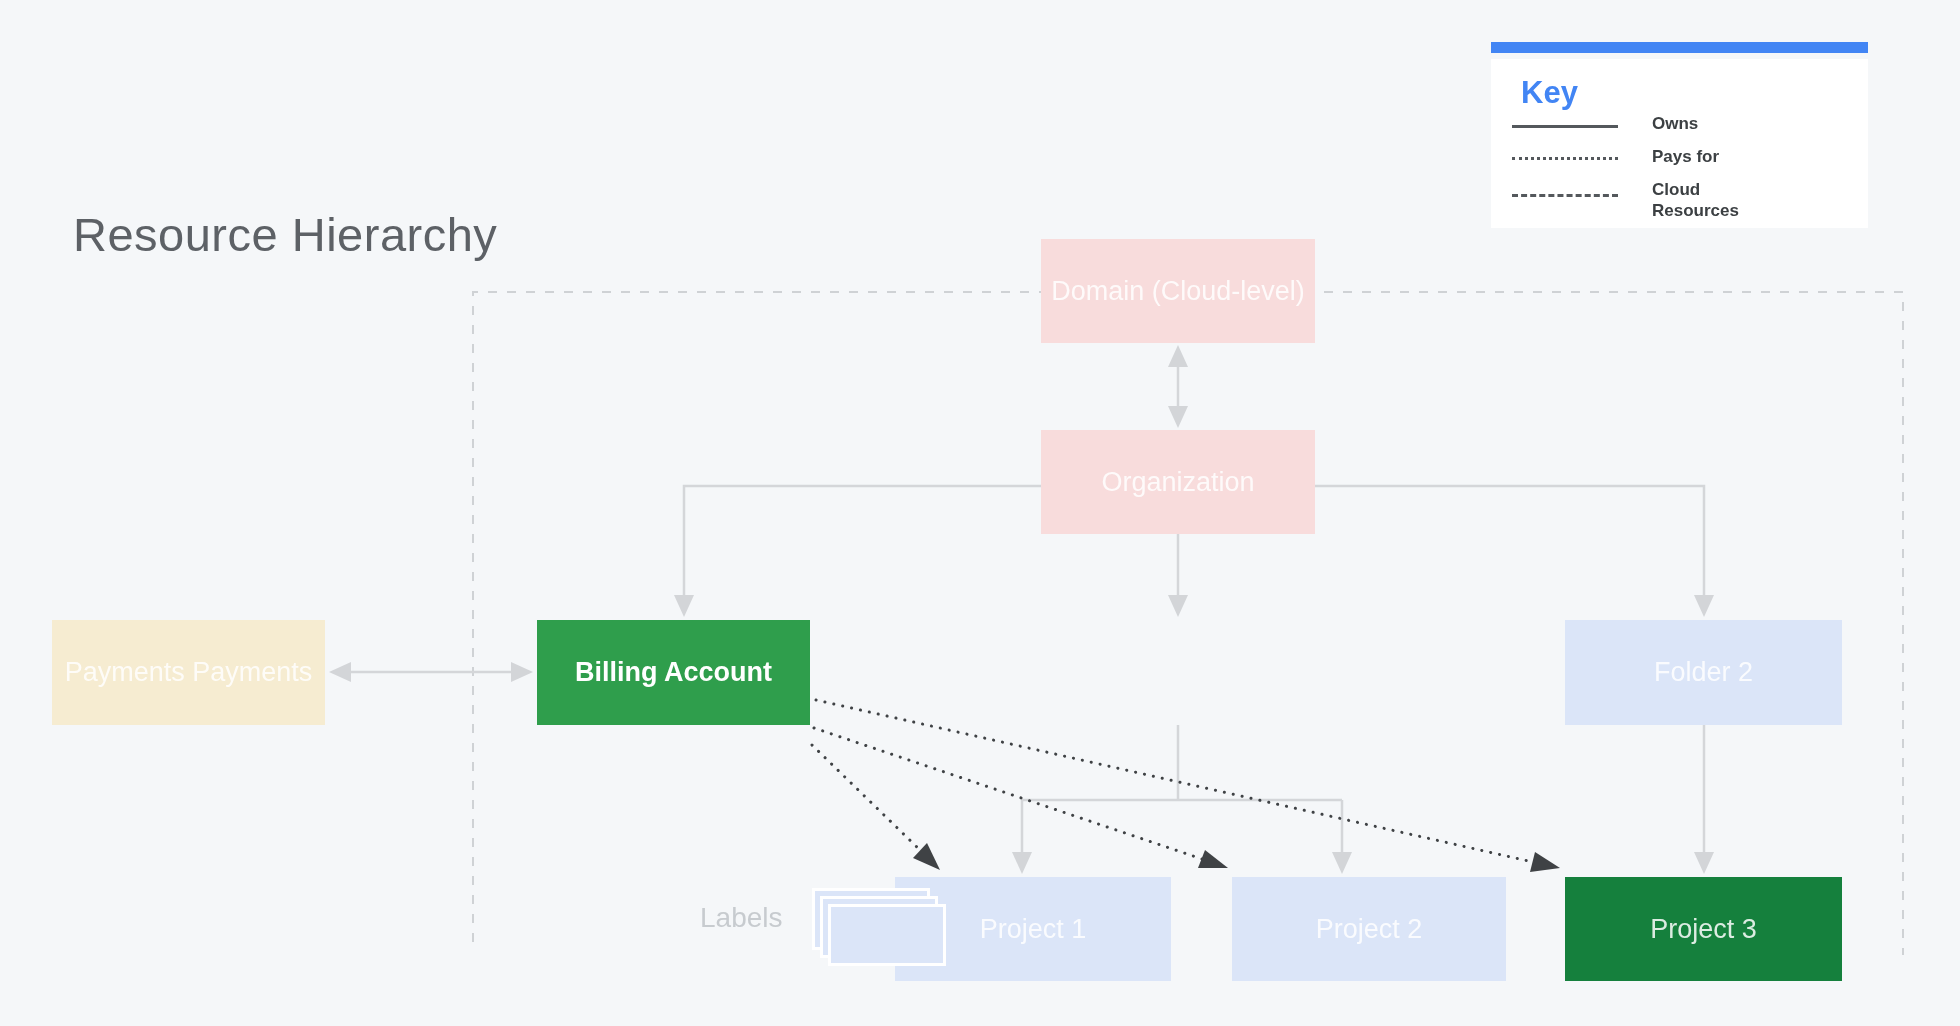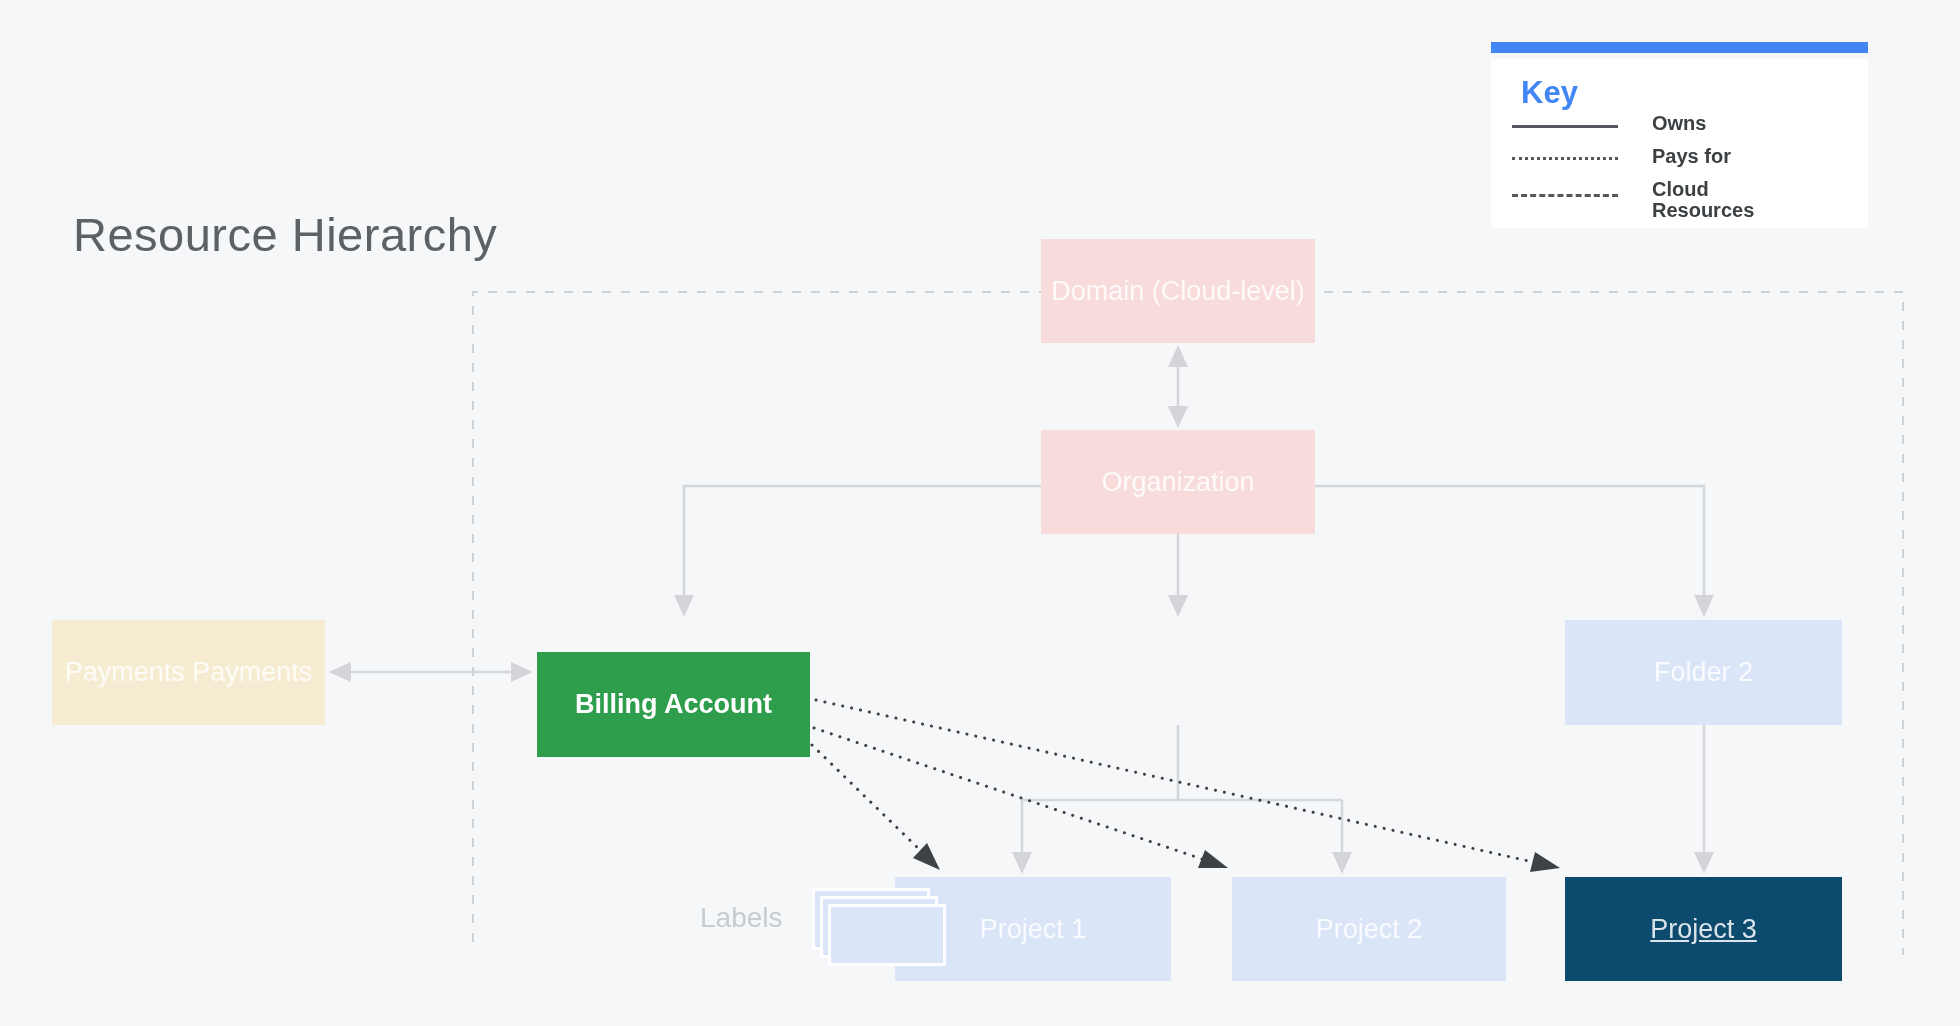--- a/index.html
+++ b/index.html
@@ -12,42 +12,42 @@
   svg.layer{position:absolute;left:0;top:0;}
   #connector-layer{z-index:1;}
   #paysfor-layer{z-index:3;}
 
   .node{position:absolute;display:flex;align-items:center;justify-content:center;
         font-size:27px;color:rgba(255,255,255,.85);z-index:2;text-align:center;}
   #node-domain       {left:1041px;top:239px;width:274px;height:104px;background:#f8dcdc;}
   #node-organization {left:1041px;top:430px;width:274px;height:104px;background:#f8dcdc;}
   #node-payments     {left:52px;  top:620px;width:273px;height:105px;background:#f6ecd1;}
   #node-billing      {left:537px; top:620px;width:273px;height:105px;background:#2f9e4c;
-                      color:#ffffff;font-weight:700;margin-top:32px;}
+                      color:#ffffff;font-weight:700;}
   #node-folder1      {left:1041px;top:620px;width:274px;height:105px;background:#dbe5f8;}
   #node-folder2      {left:1565px;top:620px;width:277px;height:105px;background:#dbe5f8;text-align:right;}
   #node-project1     {left:895px; top:877px;width:276px;height:104px;background:#dbe5f8;}
   #node-project2     {left:1232px;top:877px;width:274px;height:104px;background:#dbe5f8;align-items:center;}
-  #node-project3     {left:1565px;top:877px;width:277px;height:104px;background:#0c4a6e;text-decoration:underline;}
+  #node-project3     {left:1565px;top:877px;width:277px;height:104px;background:#15803d;}
 
   #labels-caption{position:absolute;left:700px;top:902px;font-size:28px;color:#c7cbcf;z-index:4;}
   .lcard{position:absolute;width:112px;height:56px;background:#dbe5f8;border:3px solid #ffffff;z-index:4;}
   #lcard-back{left:812px;top:888px;}
   #lcard-mid {left:820px;top:896px;}
   #lcard-front{left:828px;top:904px;}
 
   #key{position:absolute;left:1491px;top:42px;width:377px;z-index:5;}
   #key-bar{height:11px;background:#4285f4;}
   #key-card{margin-top:6px;background:#ffffff;height:169px;position:relative;}
   #key-title{position:absolute;left:30px;top:16px;font-size:31px;font-weight:700;color:#4285f4;}
   .kline{position:absolute;left:21px;width:106px;height:0;}
   #kline-solid {top:66px;border-top:3px solid  #54585c;}
   #kline-dotted{top:98px;border-top:3px dotted #54585c;}
   #kline-dashed{top:135px;border-top:3px dashed #54585c;}
-  .klabel{position:absolute;left:161px;font-size:20px;font-weight:700;color:#3c4043;line-height:21px;}
+  .klabel{position:absolute;left:161px;font-size:17px;font-weight:700;color:#3c4043;line-height:21px;}
   #klabel-owns {top:54px;}
   #klabel-pays {top:87px;}
   #klabel-cloud{top:120px;width:110px;}
 </style>
 </head>
 <body>
 
 <div id="stage">
 
   <h1 id="page-title">Resource Hierarchy</h1>

